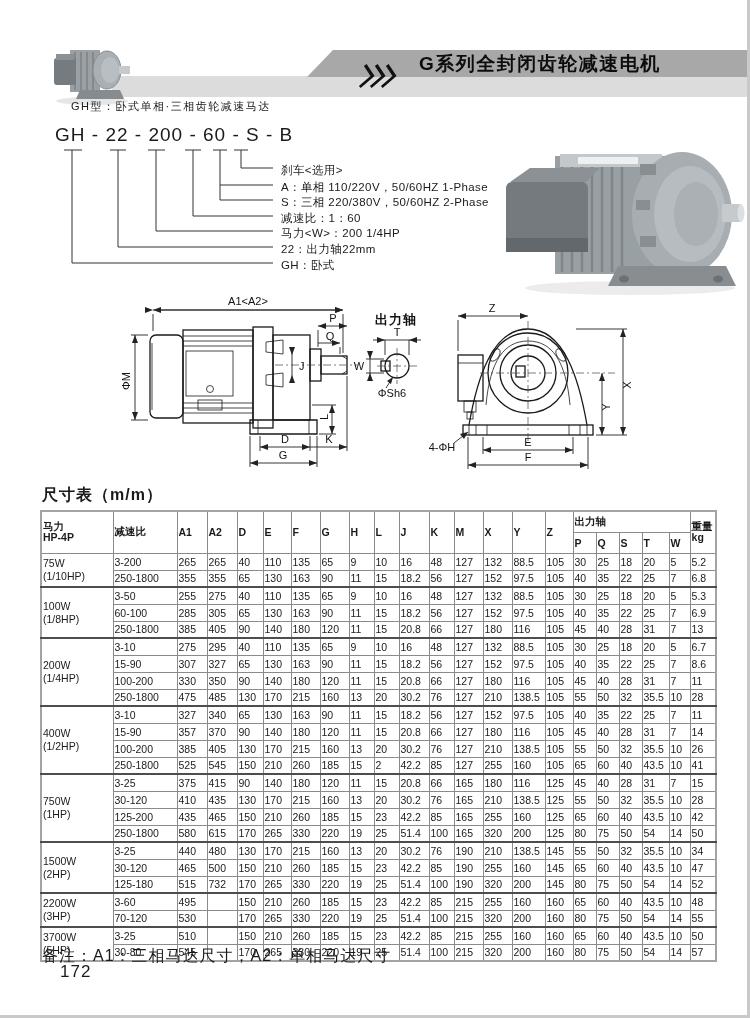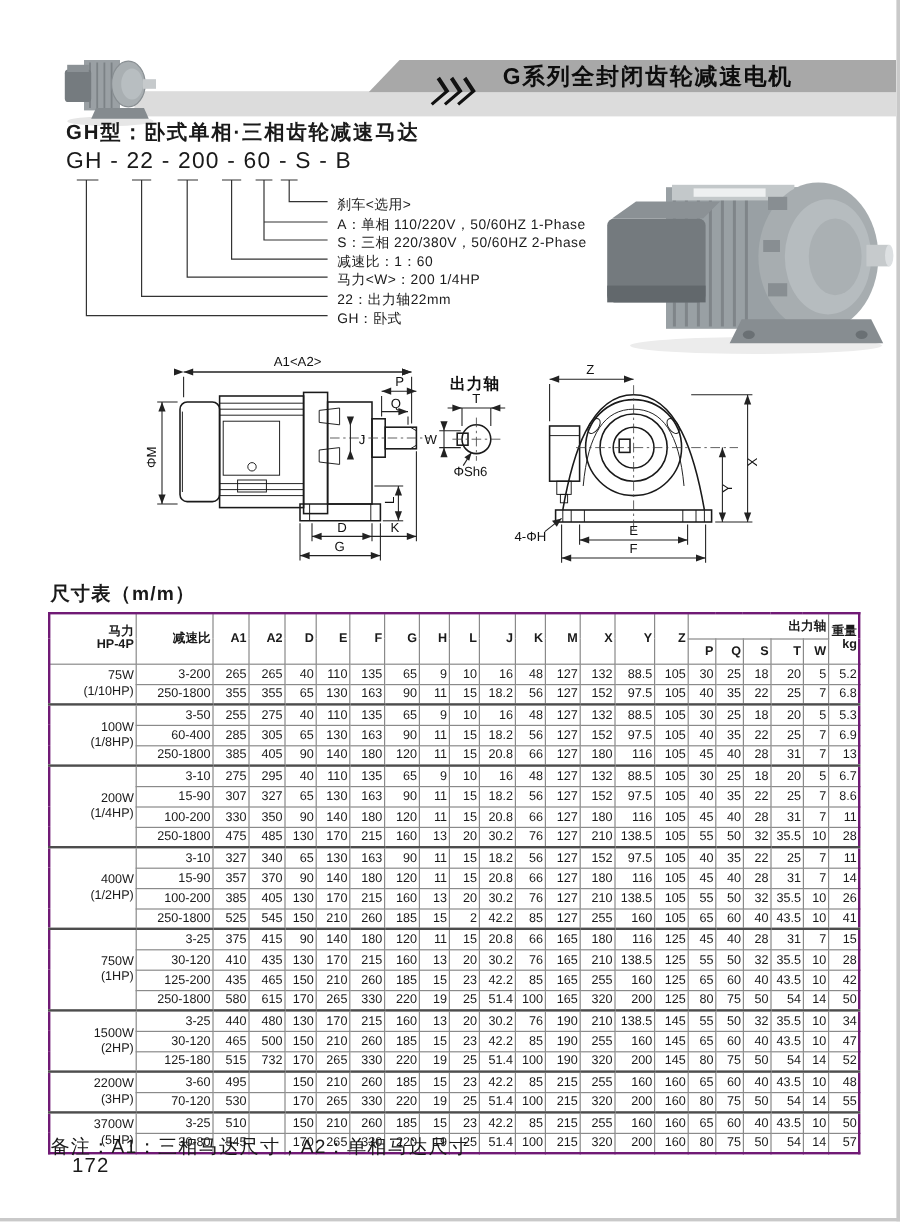--- a/index.html
+++ b/index.html
@@ -10,30 +10,30 @@
   .abs{position:absolute}
 
   
   #band-light{left:112px;top:76px;width:635px;height:21px;background:#dcdcdc}
   #band-dark{left:307px;top:50px;width:440px;height:27px;background:#a8a8a8;
              clip-path:polygon(26px 0,100% 0,100% 100%,0 100%);
              display:flex;align-items:center;padding-left:112px;
              font-weight:bold;font-size:19px;letter-spacing:1.5px;color:#0d0d0d}
   #chevrons{left:356px;top:62px}
 
-  #section-title{left:55px;top:99px;font-size:17px;font-weight:bold;letter-spacing:1.5px}
+  #section-title{left:71px;top:99px;font-size:11px;font-weight:normal;letter-spacing:1.5px}
   #model-code{left:55px;top:124px;font-size:19px;letter-spacing:1px;font-weight:500}
 
   .callout-label{position:absolute;left:281px;font-size:11.5px;white-space:nowrap;letter-spacing:.4px}
 
   
   #table-title{left:42px;top:485px;font-size:16px;font-weight:bold;letter-spacing:1px}
   #dim-table-wrap{left:40px;top:510px}
   table{border-collapse:collapse;table-layout:fixed;width:670px;font-size:10.5px;
-        text-align:right;border:2px solid #701a75}
+        text-align:left;border:2px solid #a3a3a3}
   th,td{border:1px solid #8a8a8a;height:17px;padding:0 1px;overflow:hidden;white-space:nowrap}
   thead th{font-weight:bold;font-size:10.5px;height:21px}
   thead .two-line div{line-height:11px}
   tbody td{font-weight:normal}
   td.power-cell{font-size:10.5px;line-height:13px}
   tr.group-start td{border-top:2px solid #4d4d4d}
 
   #note{left:42px;top:946px;font-size:16px;letter-spacing:1px}
   #page-num{left:60px;top:962px;font-size:17px;letter-spacing:1px}
 
@@ -429,21 +429,21 @@
             <td>88.5</td>
             <td>105</td>
             <td>30</td>
             <td>25</td>
             <td>18</td>
             <td>20</td>
             <td>5</td>
             <td>5.3</td>
           </tr>
           <tr>
-            <td>60-400</td>
+            <td>60-100</td>
             <td>285</td>
             <td>305</td>
             <td>65</td>
             <td>130</td>
             <td>163</td>
             <td>90</td>
             <td>11</td>
             <td>15</td>
             <td>18.2</td>
             <td>56</td>

